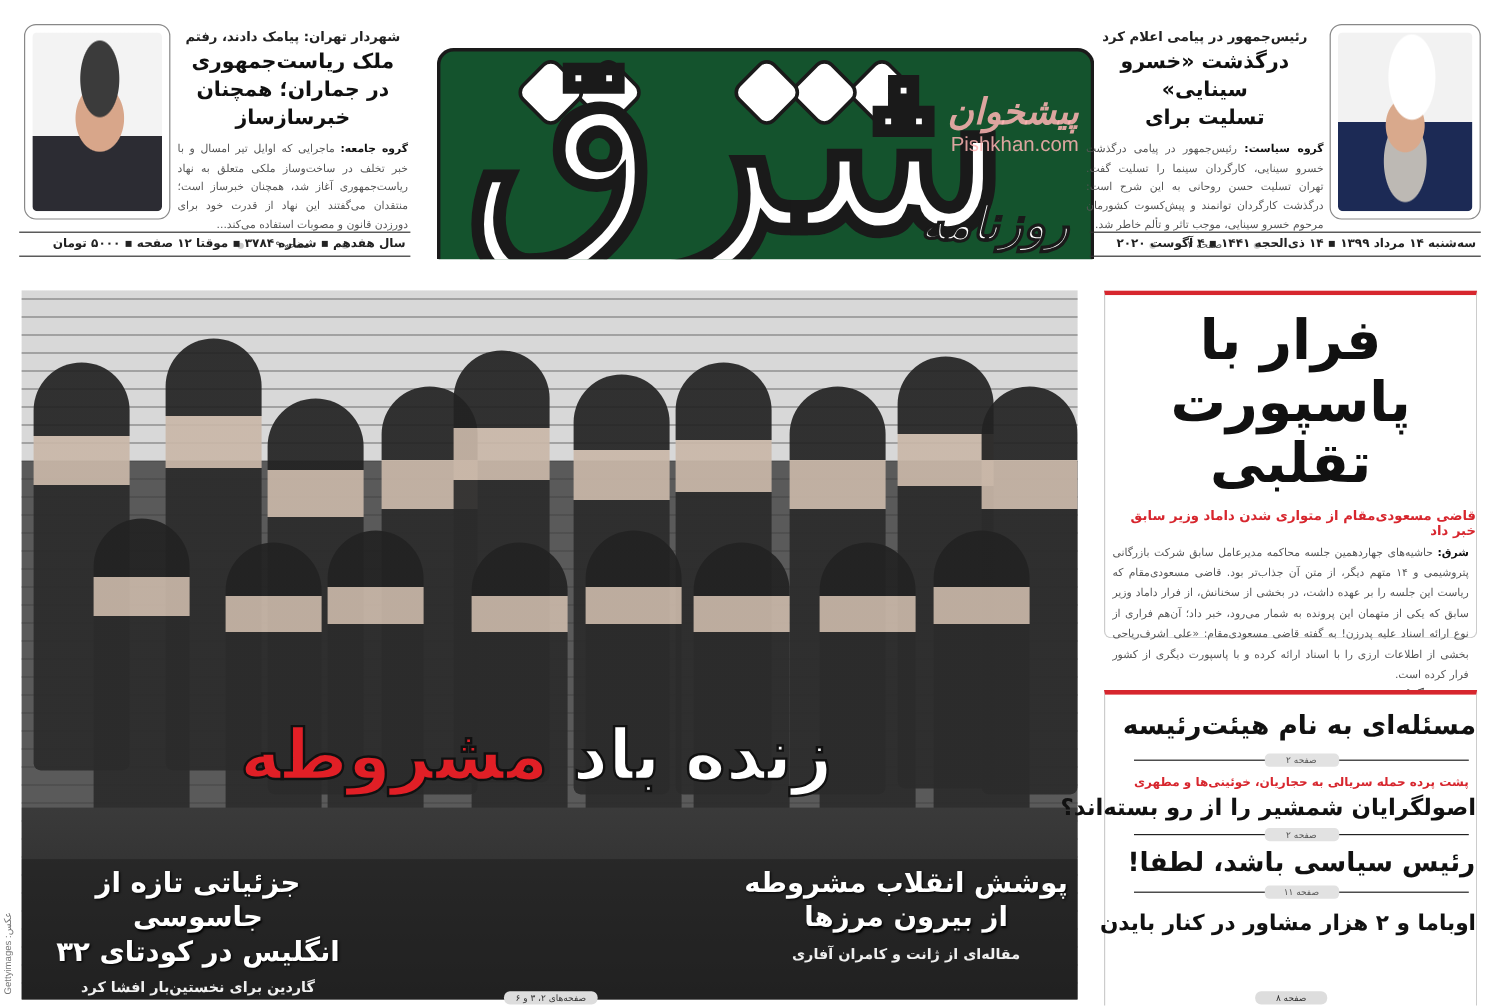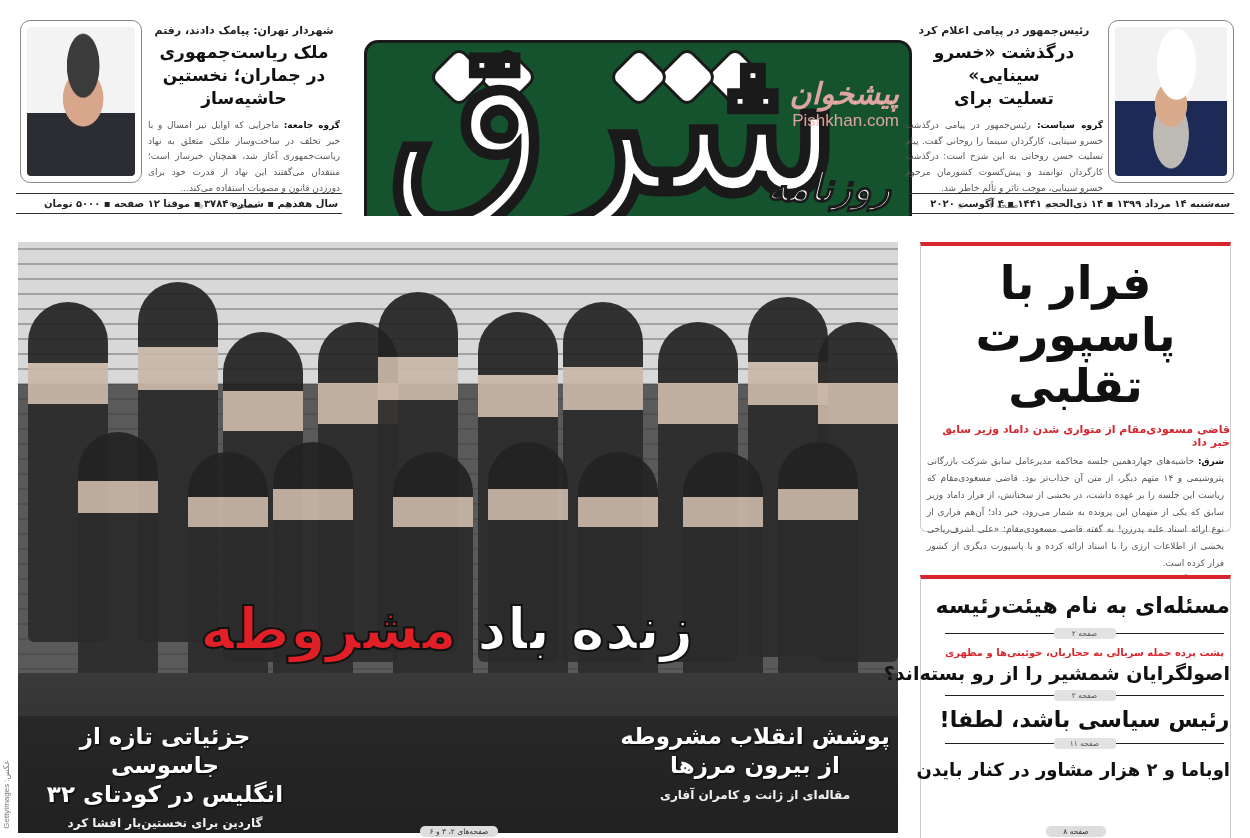--- a/index.html
+++ b/index.html
@@ -119,33 +119,33 @@
 
 <div class="photo-frame" style="left:1108px; top:20px; width:126px; height:163px;">
   <div class="photo photo-rouhani"></div>
 </div>
 <div class="teaser" style="left:905px; top:24px; width:198px;">
   <div class="kicker">رئیس‌جمهور در پیامی اعلام کرد</div>
   <div class="teaser-title">
     <div>درگذشت «خسرو سینایی»</div>
     <div>تسلیت برای</div>
   </div>
-  <div class="teaser-body"><b>گروه سیاست:</b><span> رئیس‌جمهور در پیامی درگذشت خسرو سینایی، کارگردان سینما را روحانی گفت. پیام تسلیت حسن روحانی به این شرح است: درگذشت کارگردان توانمند و پیش‌کسوت کشورمان مرحوم خسرو سینایی، موجب تاثر و تألم خاطر شد.</span></div>
+  <div class="teaser-body"><b>گروه سیاست:</b><span> رئیس‌جمهور در پیامی درگذشت خسرو سینایی، کارگردان سینما را تسلیت گفت. تهران تسلیت حسن روحانی به این شرح است: درگذشت کارگردان توانمند و پیش‌کسوت کشورمان مرحوم خسرو سینایی، موجب تاثر و تألم خاطر شد.</span></div>
   <div class="page-ref">صفحه ۲</div>
 </div>
 <div class="info-bar" style="left:908px; top:193px; width:326px;">سه‌شنبه ۱۴ مرداد ۱۳۹۹  ▪  ۱۴ ذی‌الحجه ۱۴۴۱  ▪  ۴ آگوست ۲۰۲۰</div>
 
 <div class="photo-frame" style="left:20px; top:20px; width:122px; height:163px;">
   <div class="photo photo-mayor"></div>
 </div>
 <div class="teaser" style="left:148px; top:24px; width:192px;">
   <div class="kicker">شهردار تهران: پیامک دادند، رفتم</div>
   <div class="teaser-title">
     <div>ملک ریاست‌جمهوری</div>
-    <div>در جماران؛ نخستین حاشیه‌ساز</div>
+    <div>در جماران؛ همچنان خبرساز‌ساز</div>
   </div>
   <div class="teaser-body"><b>گروه جامعه:</b><span> ماجرایی که اوایل تیر امسال و با خبر تخلف در ساخت‌وساز ملکی متعلق به نهاد ریاست‌جمهوری آغاز شد، همچنان خبرساز است؛ منتقدان می‌گفتند این نهاد از قدرت خود برای دورزدن قانون و مصوبات استفاده می‌کند...</span></div>
   <div class="page-ref">صفحه ۹</div>
 </div>
 <div class="info-bar" style="left:16px; top:193px; width:326px;">سال هفدهم  ▪  شماره ۳۷۸۴  ▪  موقتا ۱۲ صفحه  ▪  ۵۰۰۰ تومان</div>
 
 <div class="hero">
   <div class="hero-people">
     <div class="figure" style="left:10px; top:0; height:340px;"></div>
     <div class="figure" style="left:120px; top:-20px; height:360px;"></div>

